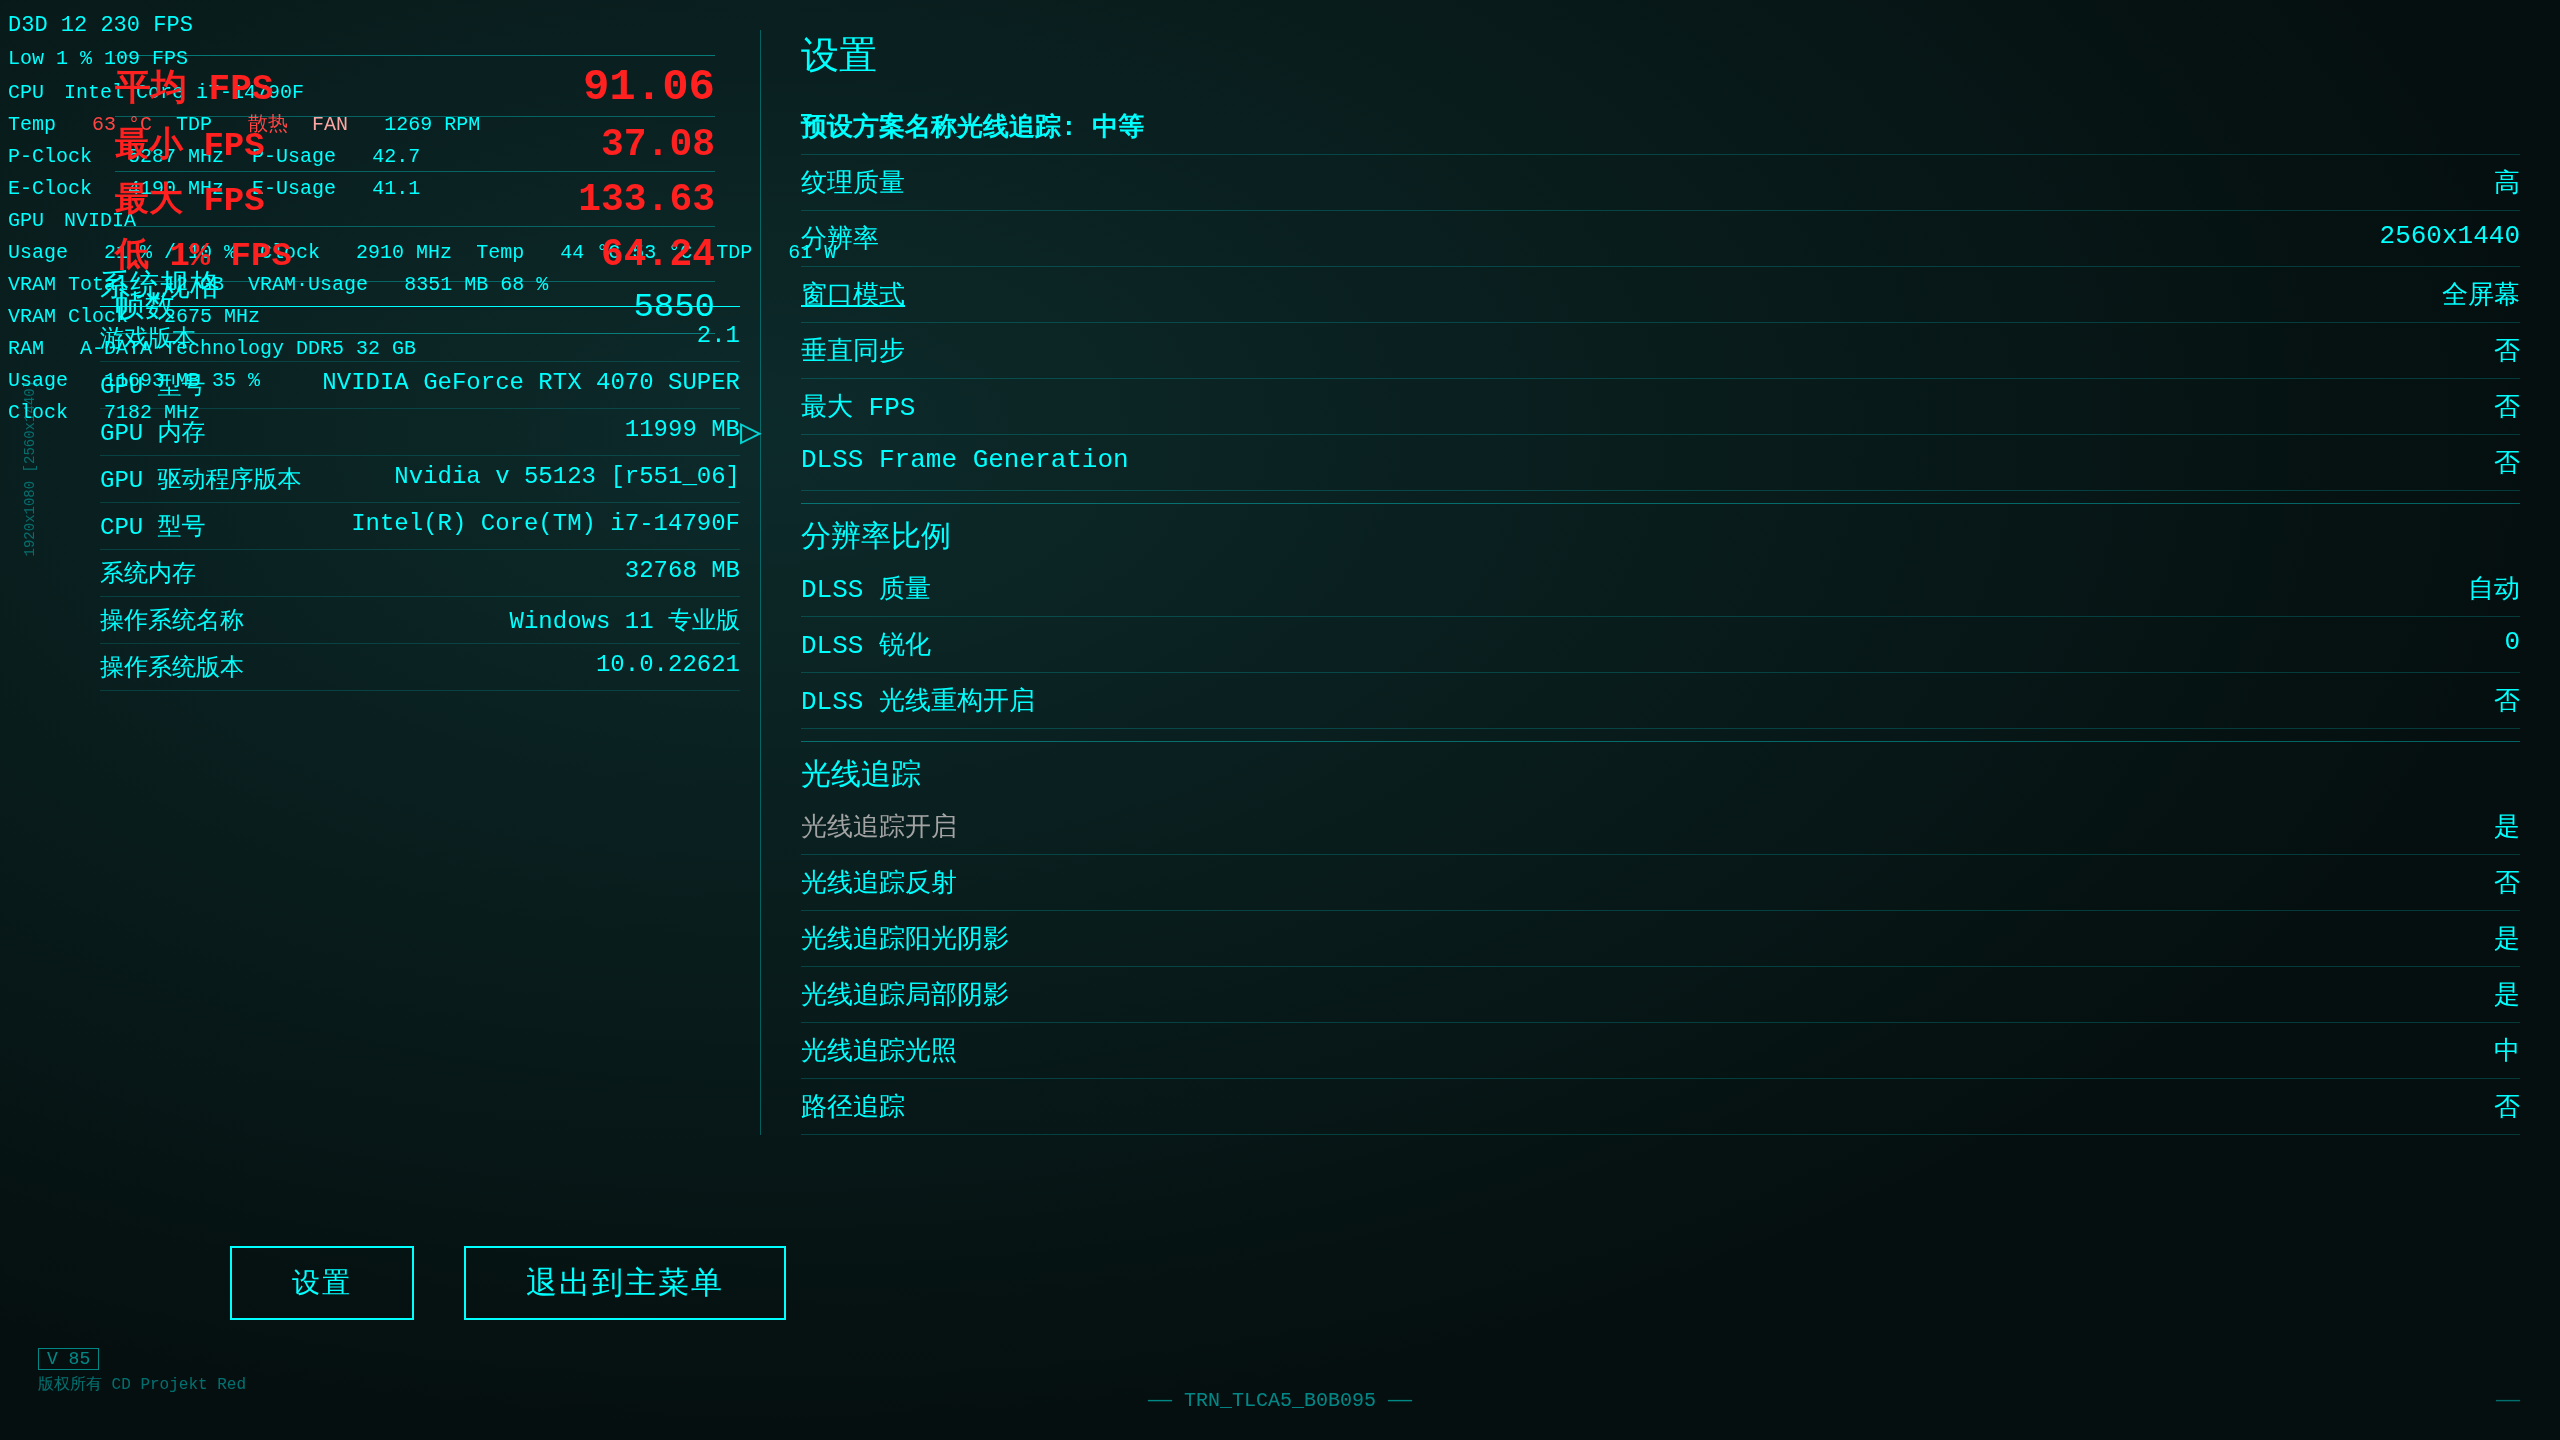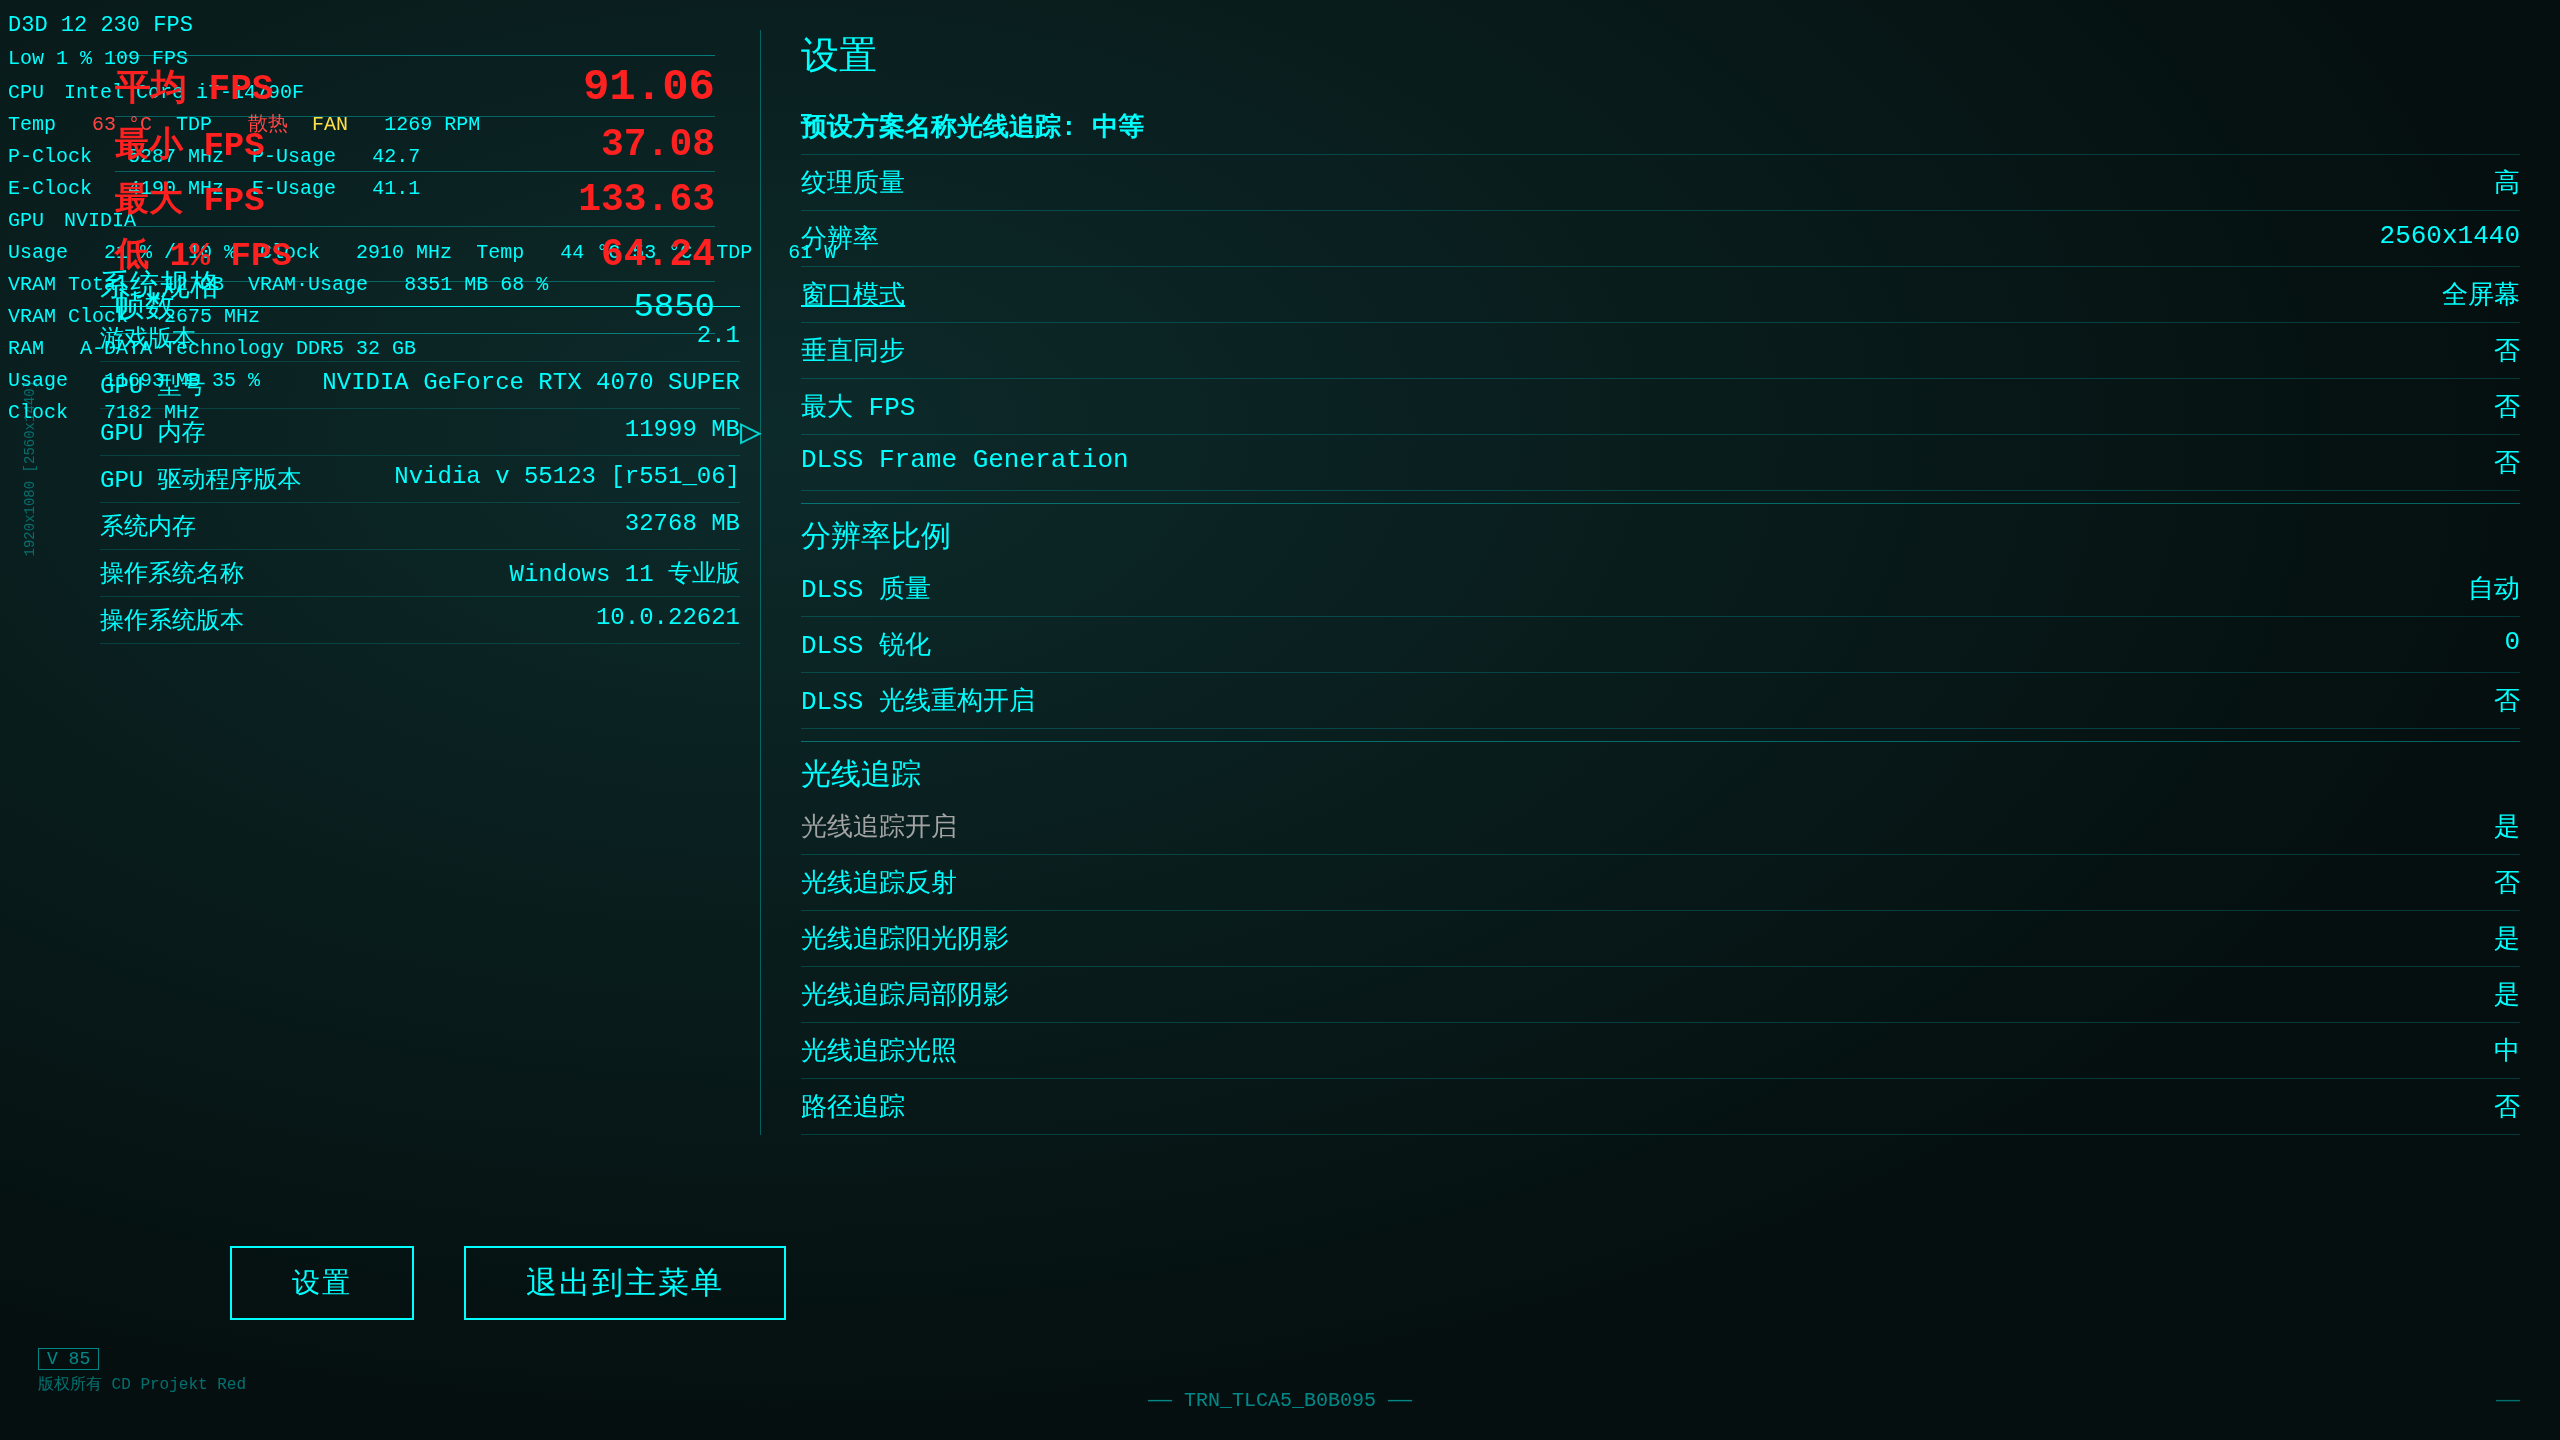--- a/index.html
+++ b/index.html
@@ -34,21 +34,21 @@
   </div>
   <div style="margin-top:2px;">
     <span style="color:#00ffff;">CPU</span>
     <span style="color:#00ffff;margin-left:8px;">Intel Core i7-14790F</span>
   </div>
   <div>
     <span style="color:#00ffff;">Temp &nbsp;</span>
     <span style="color:#ff4444;">63 °C</span>
     <span style="color:#00ffff;margin-left:12px;">TDP &nbsp;</span>
     <span style="color:#ff4444;">散热</span>
-    <span style="color:#fde047;margin-left:12px;margin-top:40px;">FAN &nbsp;</span>
+    <span style="color:#fca5a5;margin-left:12px;margin-top:40px;">FAN &nbsp;</span>
     <span style="color:#00ffff;">1269 RPM</span>
   </div>
   <div>
     <span style="color:#00ffff;">P-Clock &nbsp;</span>
     <span style="color:#00ffff;">5287 MHz</span>
     <span style="color:#00ffff;margin-left:16px;">P-Usage &nbsp;</span>
     <span style="color:#00ffff;">42.7</span>
   </div>
   <div>
     <span style="color:#00ffff;">E-Clock &nbsp;</span>
@@ -148,20 +148,24 @@
       </div>
       <div style="display: flex; justify-content: space-between; font-size: 24px; padding: 7px 0px; border-bottom: 1px solid rgba(0, 255, 255, 0.15);">
         <span style="color: rgb(0, 255, 255);">GPU 内存</span>
         <span style="color: rgb(0, 255, 255); text-align: right;">11999 MB</span>
       </div>
       <div style="display: flex; justify-content: space-between; font-size: 24px; padding: 7px 0px; border-bottom: 1px solid rgba(0, 255, 255, 0.15);">
         <span style="color: rgb(0, 255, 255);">GPU 驱动程序版本</span>
         <span style="color: rgb(0, 255, 255); text-align: right;">Nvidia v 55123 [r551_06]</span>
       </div>
       <div style="display: flex; justify-content: space-between; font-size: 24px; padding: 7px 0px; border-bottom: 1px solid rgba(0, 255, 255, 0.15);">
+        <span style="color: rgb(0, 255, 255);">CPU 型号</span>
+        <span style="color: rgb(0, 255, 255); text-align: right;">Intel(R) Core(TM) i7-14790F</span>
+      </div>
+      <div style="display: flex; justify-content: space-between; font-size: 24px; padding: 7px 0px; border-bottom: 1px solid rgba(0, 255, 255, 0.15);">
         <span style="color: rgb(0, 255, 255);">系统内存</span>
         <span style="color: rgb(0, 255, 255); text-align: right;">32768 MB</span>
       </div>
       <div style="display: flex; justify-content: space-between; font-size: 24px; padding: 7px 0px; border-bottom: 1px solid rgba(0, 255, 255, 0.15);">
         <span style="color: rgb(0, 255, 255);">操作系统名称</span>
         <span style="color: rgb(0, 255, 255); text-align: right;">Windows 11 专业版</span>
       </div>
       <div style="display: flex; justify-content: space-between; font-size: 24px; padding: 7px 0px; border-bottom: 1px solid rgba(0, 255, 255, 0.15);">
         <span style="color: rgb(0, 255, 255);">操作系统版本</span>
         <span style="color: rgb(0, 255, 255); text-align: right;">10.0.22621</span>

